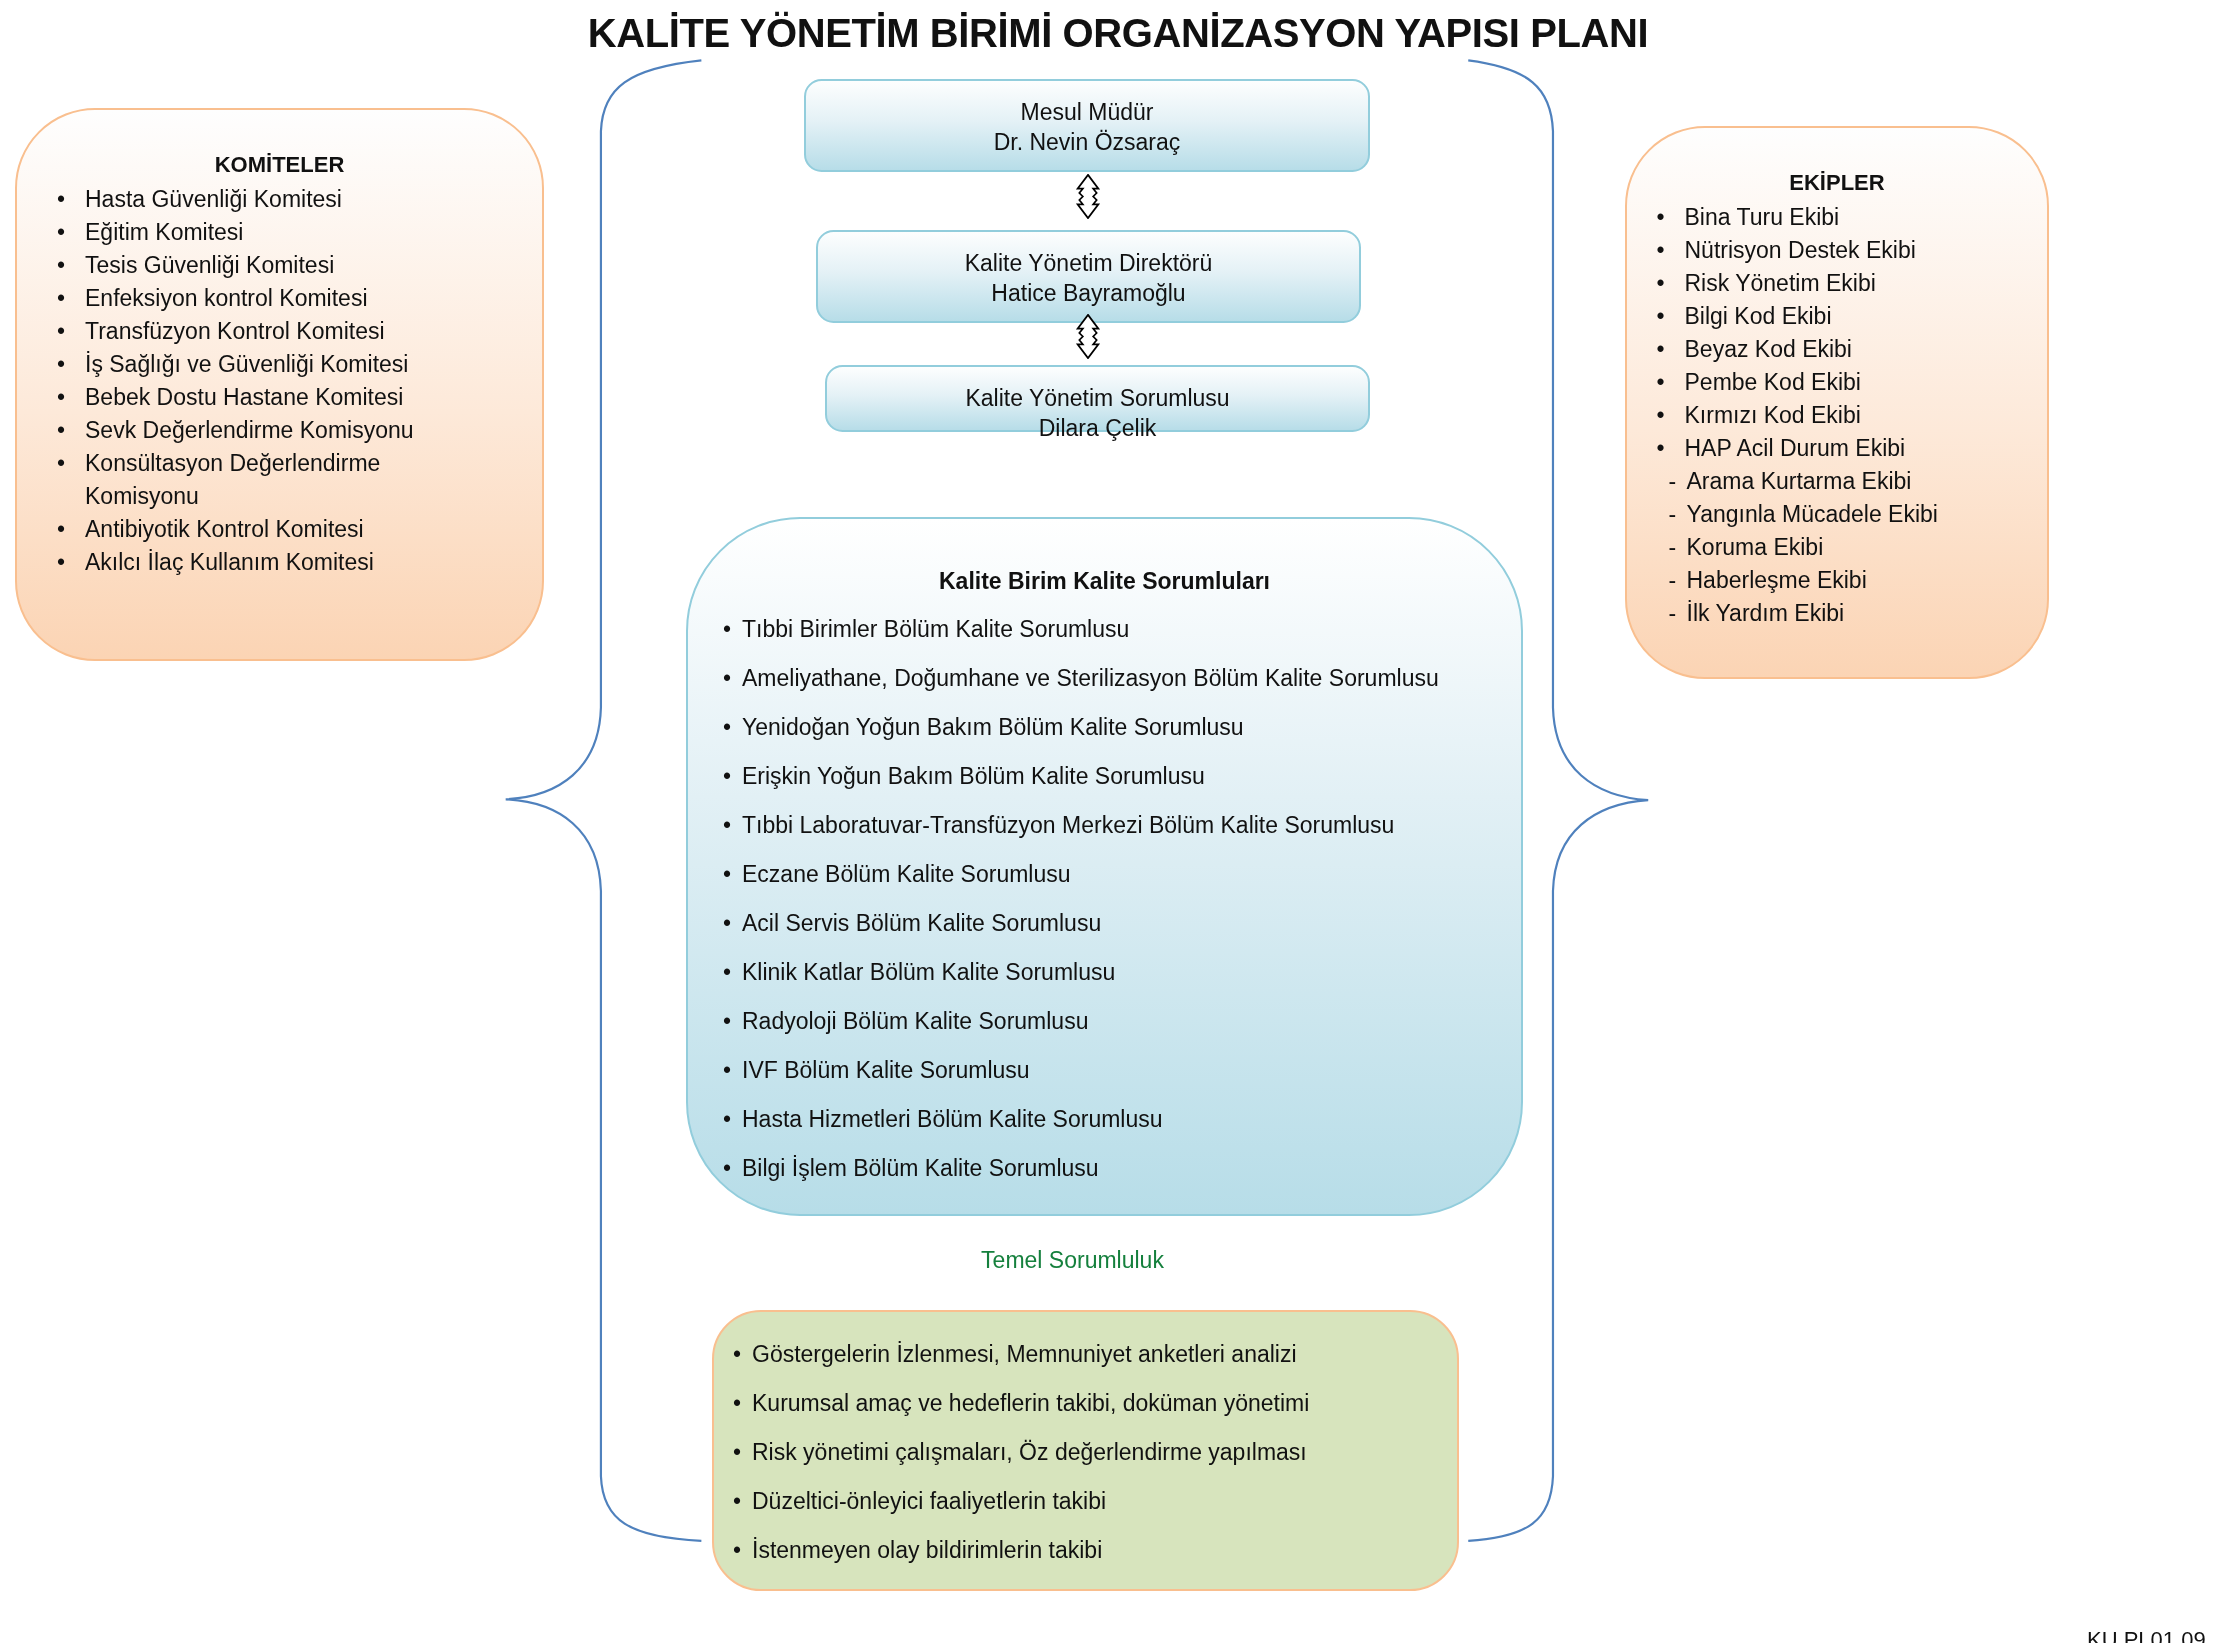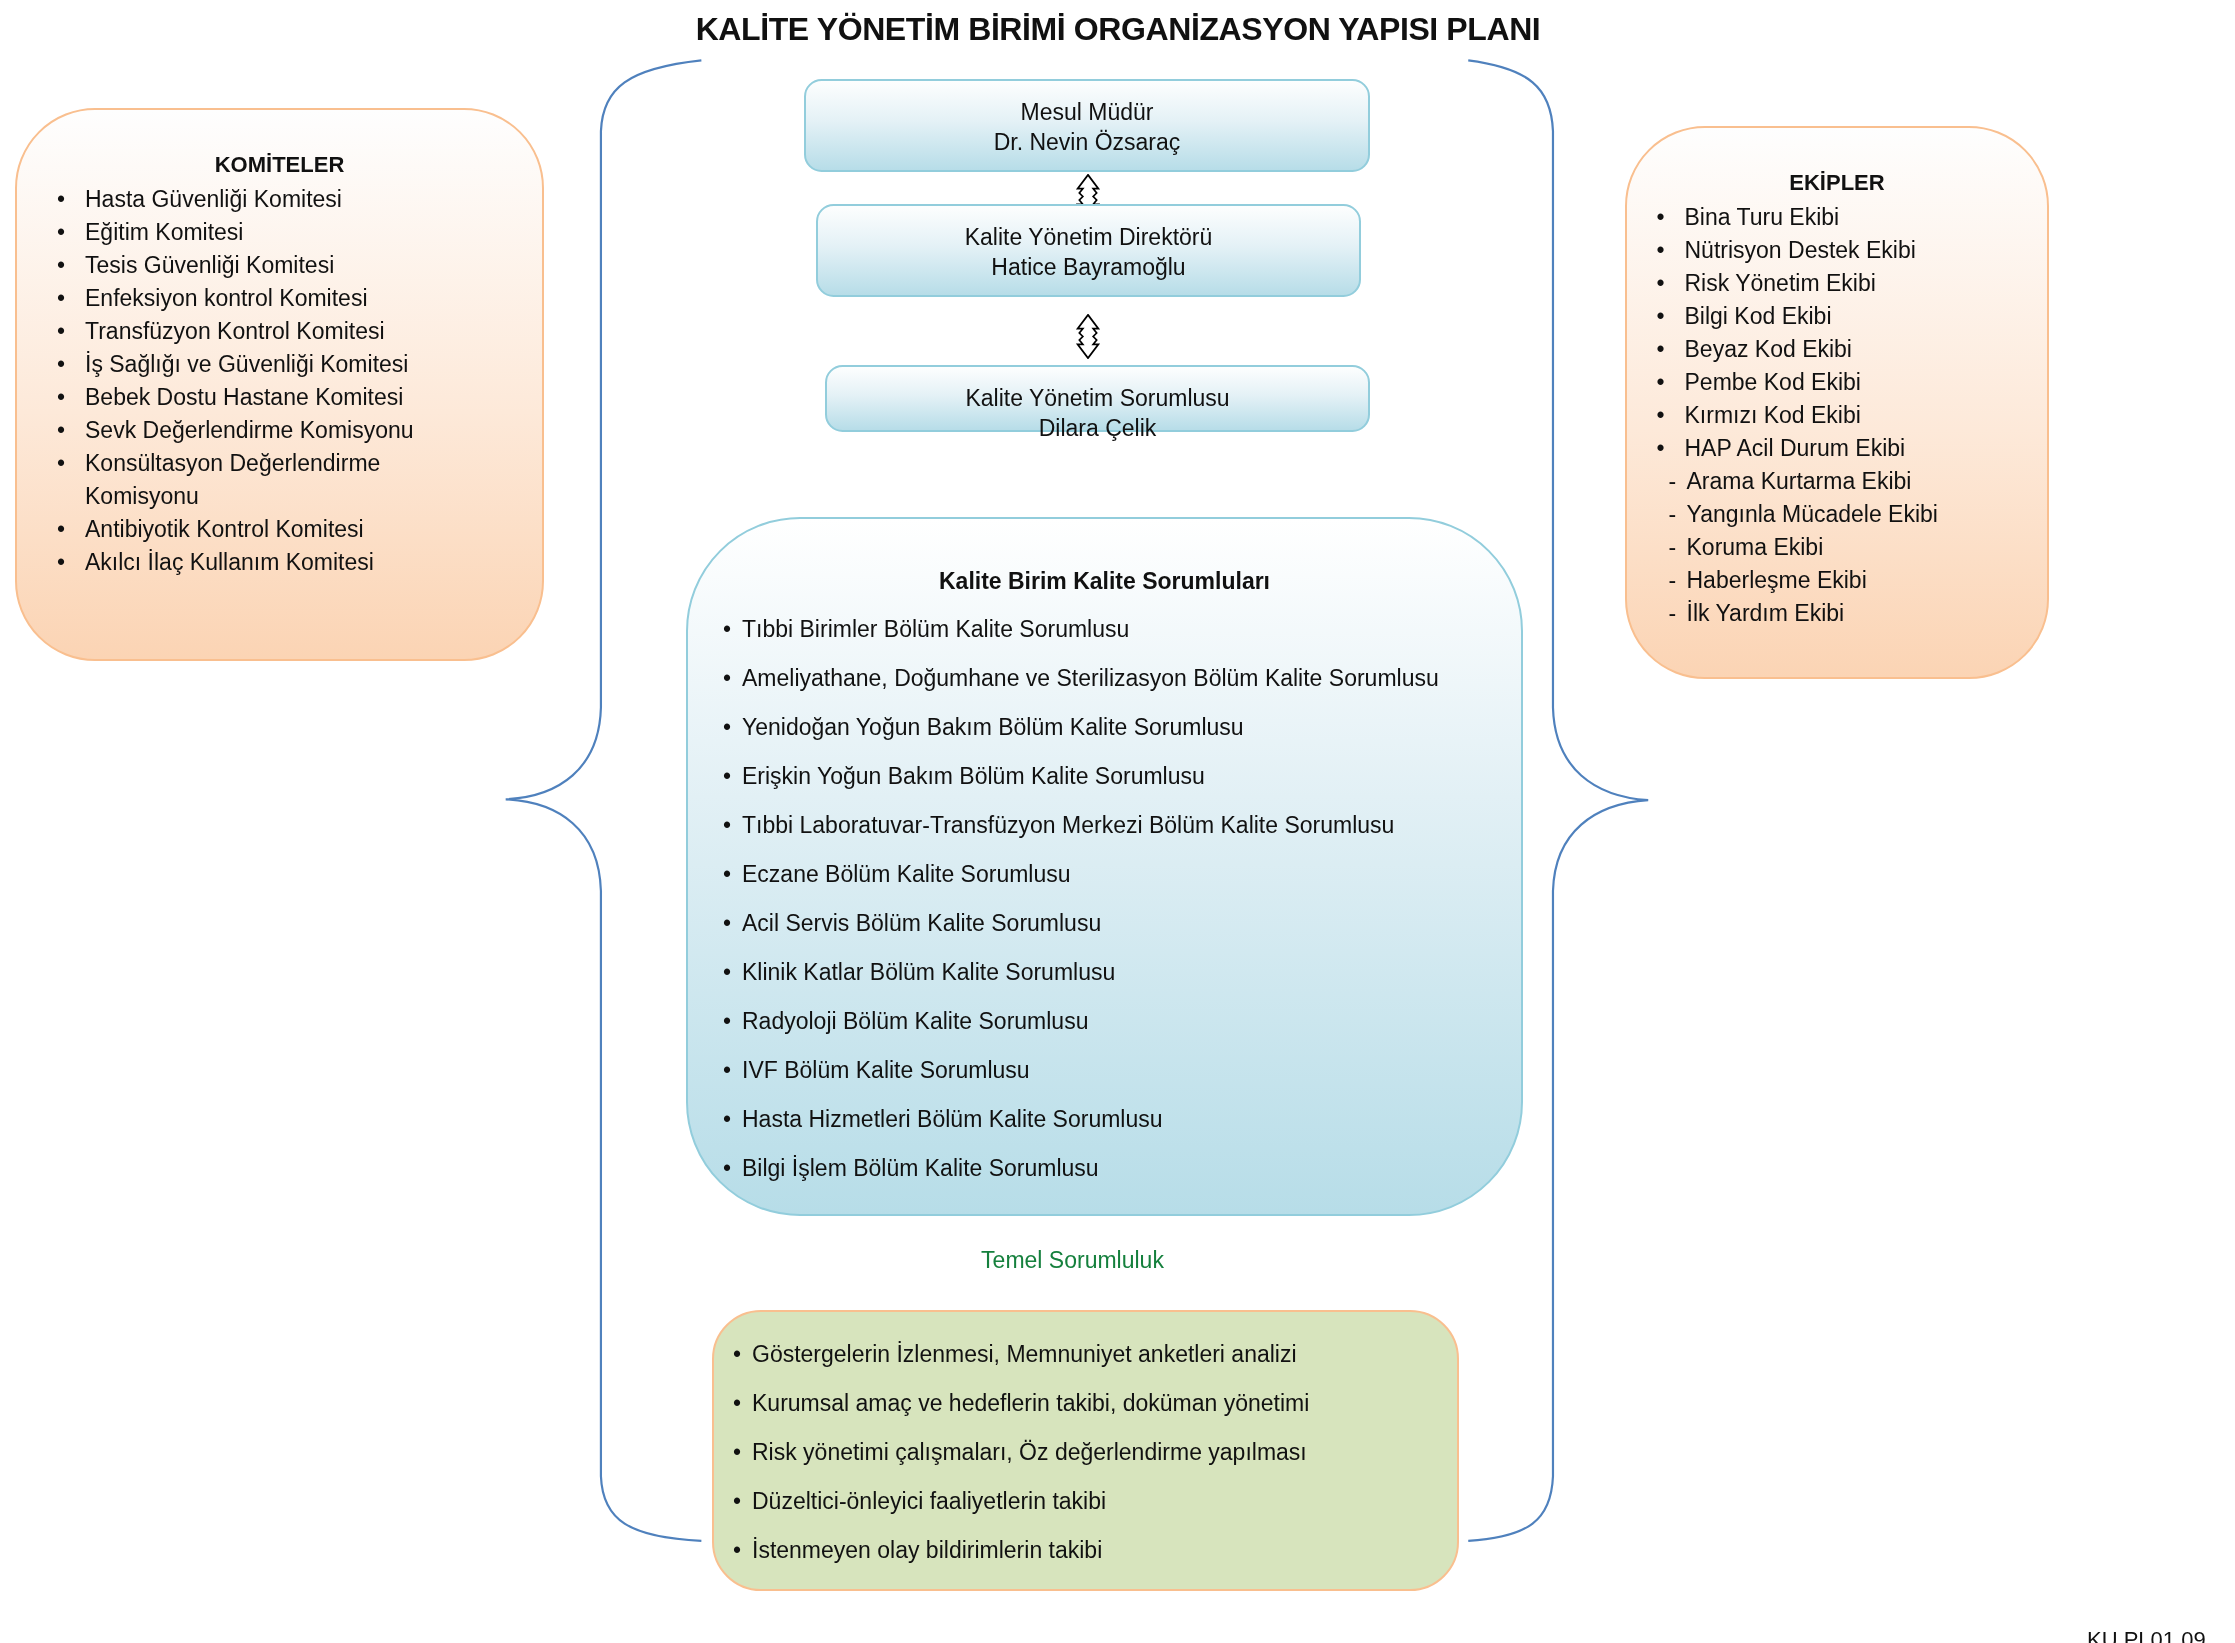--- a/index.html
+++ b/index.html
@@ -1,19 +1,19 @@
 <!DOCTYPE html>
 <html style="font-size:14px"><head>
 <meta charset="utf-8">
 <style>
   html, body { margin: 0; padding: 0; background: #ffffff; }
   body { width: 2236px; height: 1644px; position: relative; overflow: hidden;
          font-family: "Liberation Sans", "DejaVu Sans", sans-serif; color: #111; }
   .abs { position: absolute; }
-  #title { left: 0; width: 2236px; top: 10.5px; text-align: center; font-weight: bold; font-size: 32px;
+  #title { left: 0; width: 2236px; top: 10.5px; text-align: center; font-weight: bold; font-size: 40px;
            letter-spacing: -0.4px; }
   .side-box { top: 108px; height: 553px; border: 2.6px solid #f9bf8f; border-radius: 80px;
               background: linear-gradient(to bottom, #fefefe 0%, #fde9d9 55%, #fbd4b4 100%);
               box-sizing: border-box; }
   #komiteler-box { left: 15px; width: 529px; }
   #ekipler-box { left: 1625px; width: 424px; margin-top: 18px; }
   .side-heading { position: absolute; top: 42px; left: 0; width: 100%; text-align: center;
                   font-weight: bold; font-size: 22px; }
   .side-list { position: absolute; top: 73px; margin: 0; padding: 0; list-style: none; font-size: 23px; }
   .side-list li { position: relative; line-height: 33px; padding-left: 68px; }
@@ -21,21 +21,21 @@
   .side-list li.sub { padding-left: 70px; }
   .side-list li.sub .bullet { left: 52px; }
   #komiteler-box .side-list { left: 0; width: 454px; }
   #ekipler-box .side-list { left: -10.5px; width: 524px; }
   .role-box { border: 2.6px solid #92cddc; border-radius: 17.5px; box-sizing: border-box;
               background: linear-gradient(to bottom, #fdfefe 0%, #e4f1f6 45%, #b7dde8 100%);
               text-align: center; }
   .role-title { font-weight: normal; font-size: 23px; margin-top: 15.7px; line-height: 30px; }
   .role-name { font-size: 23px; line-height: 30px; }
   #box-mesul { left: 804px; top: 79px; width: 566px; height: 93px; }
-  #box-direktor { left: 816px; top: 204px; width: 545px; height: 93px; }
+  #box-direktor { left: 816px; top: 230px; width: 545px; height: 93px; }
   #box-sorumlu { left: 825px; top: 365px; width: 545px; height: 67px; }
   .arrow { width: 26px; height: 45px; }
   #arrow-1 { left: 1075px; top: 174px; }
   #arrow-2 { left: 1075px; top: 314px; }
   #birim-box { left: 686px; top: 517px; width: 837px; height: 699px; box-sizing: border-box;
                border: 2.6px solid #92cddc; border-radius: 114px;
                background: linear-gradient(to bottom, #ffffff 0%, #e2f0f5 40%, #b7dde8 100%); }
   #birim-heading { position: absolute; left: 0; width: 100%; top: 49px; text-align: center; font-weight: bold; font-size: 23px; }
   .center-list { position: absolute; margin: 0; padding: 0; list-style: none; font-size: 23px; }
   .center-list li { position: relative; line-height: 49px; padding-left: 19px; white-space: nowrap; }

